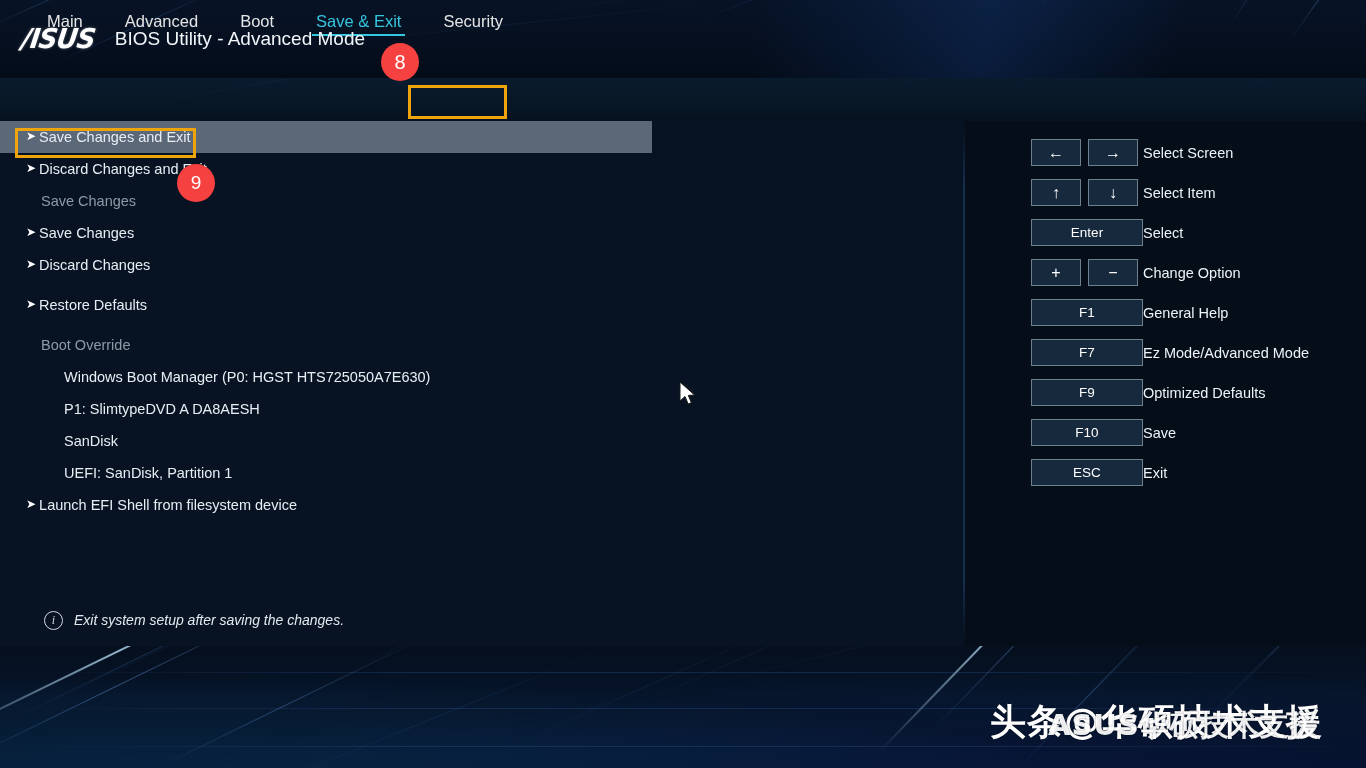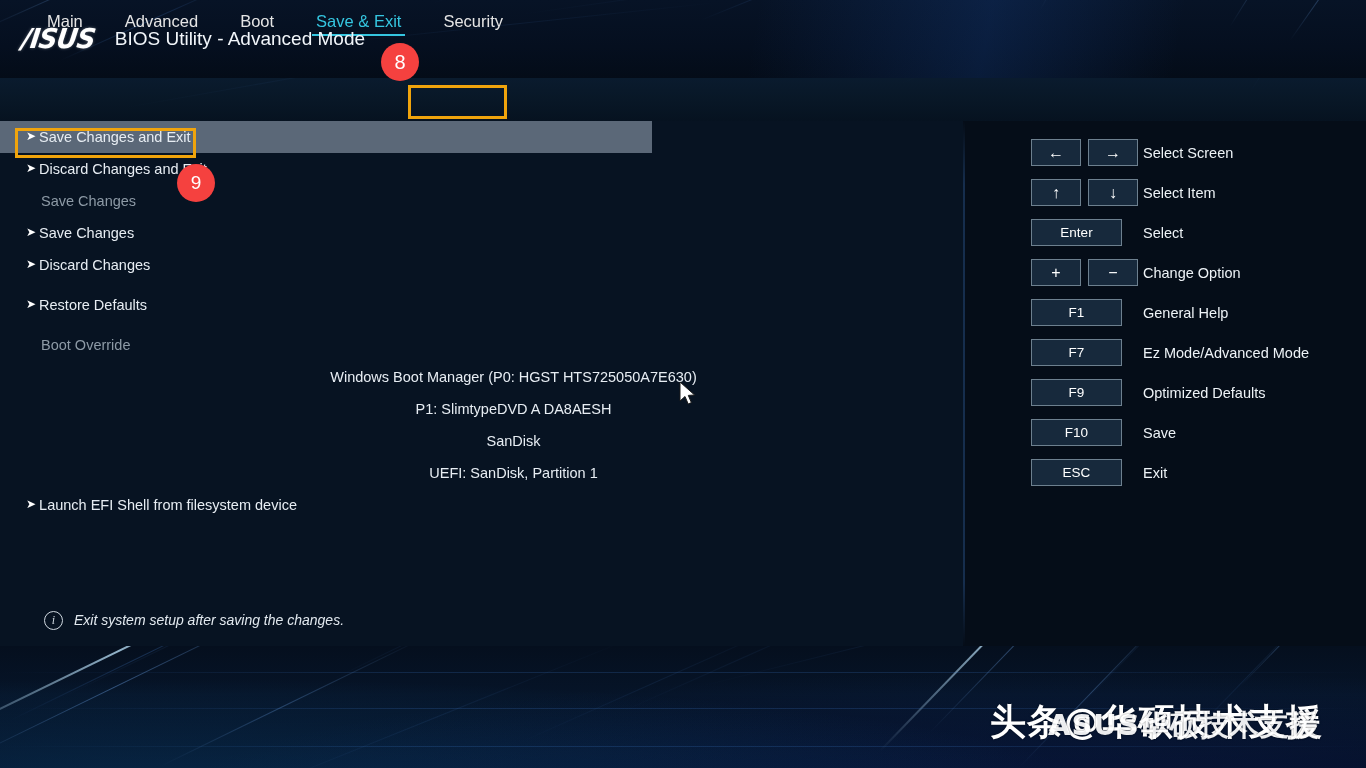--- a/index.html
+++ b/index.html
@@ -111,21 +111,21 @@
     color:#ffffff; font-size:12px; margin-right:3px; line-height:1;
     transform:translateY(-1px);
   }
   .row.selected {
     background:#5b6878;
     width:652px;
   }
   .row.section {
     color:#8d9aa6; padding-left:41px;
   }
-  .row.plain { padding-left:64px;justify-content:center; }
+  .row.plain { padding-left:64px; }
 
   
   .focus-box-row {
     position:absolute; left:15px; top:128px; width:181px; height:30px;
     border:3px solid #f0a40c; z-index:7; pointer-events:none;
   }
 
   
   .badge {
     position:absolute; border-radius:50%;
@@ -169,21 +169,21 @@
     position:absolute; top:3px;
     height:27px;
     background:#17293c;
     border:1px solid #6d808f;
     display:flex; align-items:center; justify-content:center;
     font-size:13.5px; color:#ffffff;
     font-family:"Liberation Sans", sans-serif;
   }
   .key.k1 { left:66px; width:50px; }
   .key.k2 { left:123px; width:50px; }
-  .key.wide { left:66px; width:91px; }
+  .key.wide { left:66px; width:112px; }
   .key .glyph { font-size:16px; line-height:1; }
   .hk-label {
     position:absolute; left:178px; top:0; height:33px;
     display:flex; align-items:center;
     font-size:14.5px; color:#eef3f7; white-space:nowrap;
   }
 
   
   .bottom-deco {
     position:absolute; left:0; top:646px; width:1366px; height:122px;

